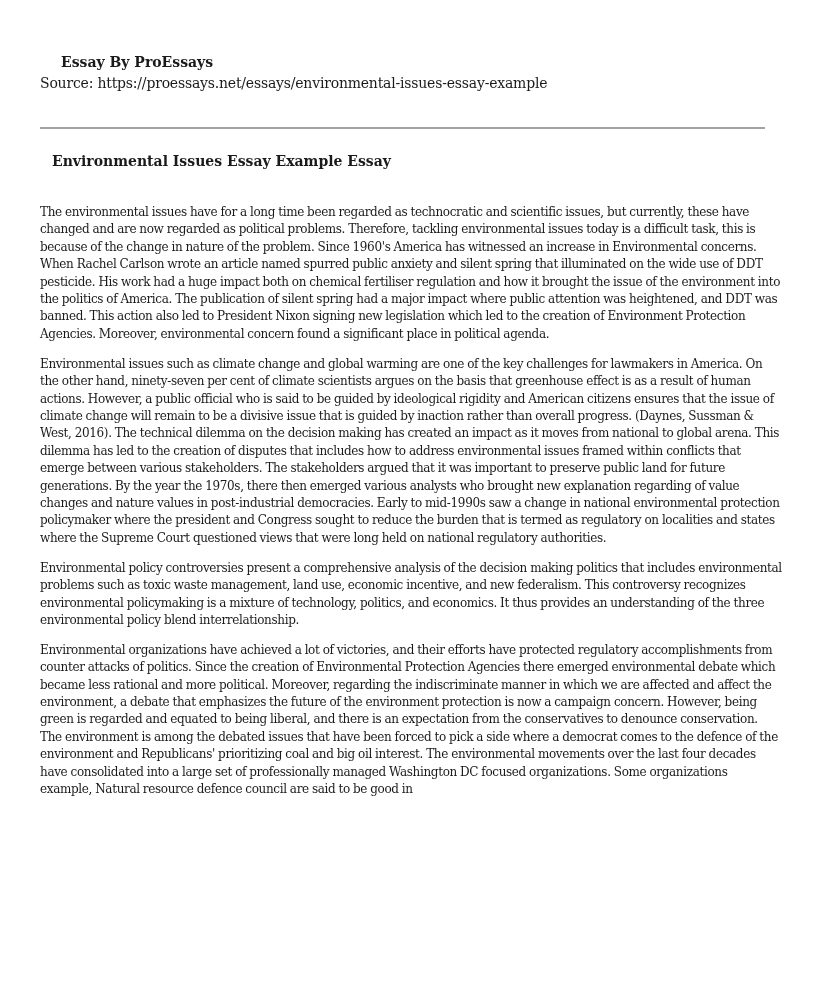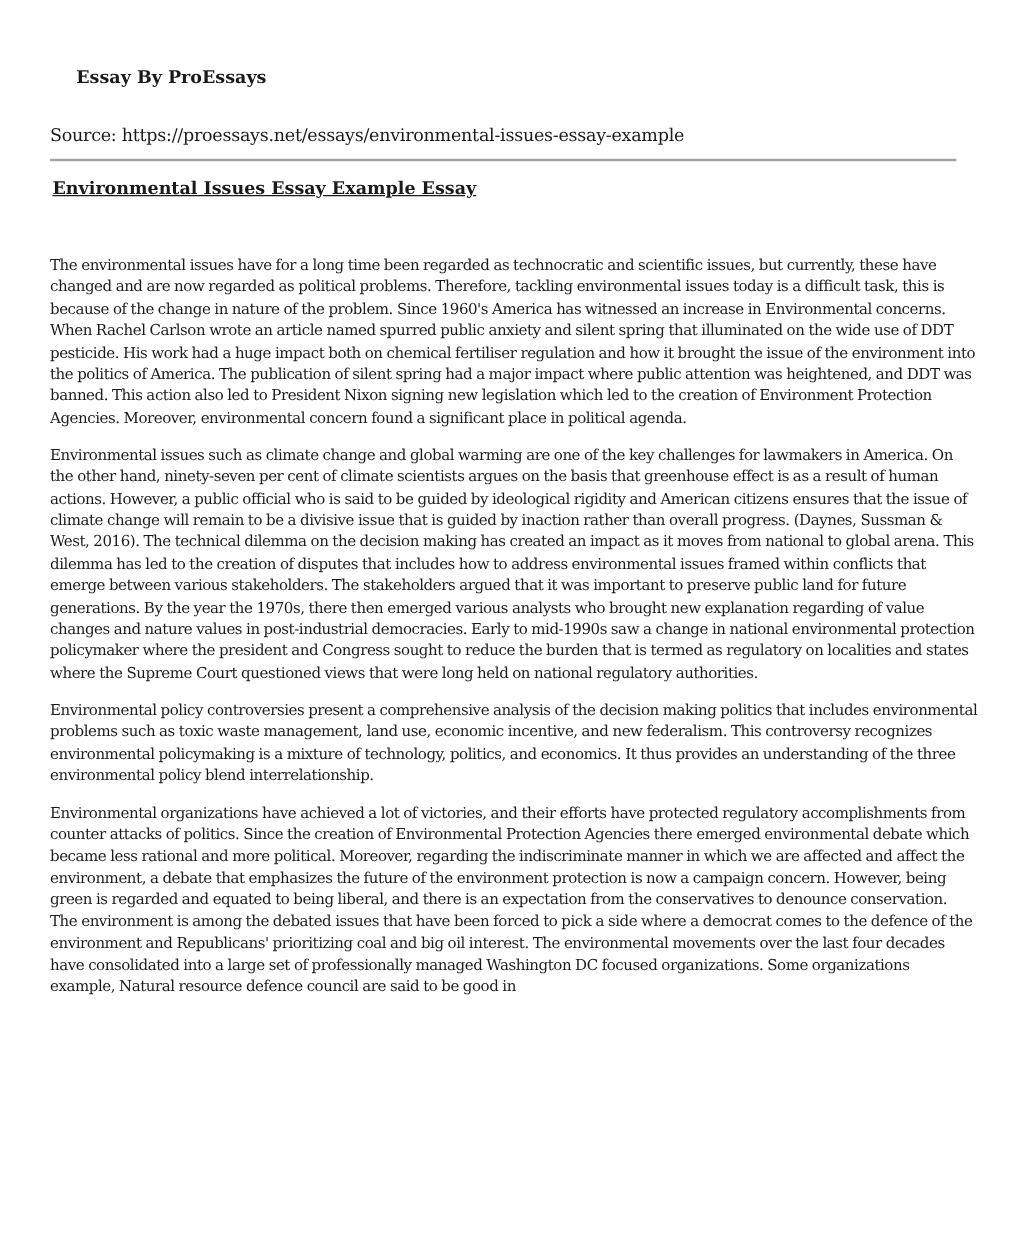--- a/index.html
+++ b/index.html
@@ -26,21 +26,21 @@
       top: 53px;
       left: 0;
       font-weight: bold;
       font-size: 14px;
       line-height: 18px;
       white-space: nowrap;
       margin-left: 21px;
     }
     .source {
       position: absolute;
-      top: 100px;
+      top: 74px;
       left: 0;
       font-size: 14px;
       line-height: 18px;
       white-space: nowrap;
       letter-spacing: -0.2px;
     }
     .divider {
       position: absolute;
       top: 127px;
       left: 0;
@@ -71,20 +71,20 @@
       margin: 0 0 12.5px 0;
     }
   </style>
 </head>
 <body>
 
 <div class="page">
   <div class="author">Essay By ProEssays</div>
   <div class="source">Source: https://proessays.net/essays/environmental-issues-essay-example</div>
   <div class="divider"></div>
-  <h1 class="title" style="margin:2px;text-decoration:underline;">Environmental Issues Essay Example Essay</h1>
+  <h1 class="title" style="margin:12px;">Environmental Issues Essay Example Essay</h1>
   <div class="body">
     <p>The environmental issues have for a long time been regarded as technocratic and scientific issues, but currently, these have changed and are now regarded as political problems. Therefore, tackling environmental issues today is a difficult task, this is because of the change in nature of the problem. Since 1960's America has witnessed an increase in Environmental concerns. When Rachel Carlson wrote an article named spurred public anxiety and silent spring that illuminated on the wide use of DDT pesticide. His work had a huge impact both on chemical fertiliser regulation and how it brought the issue of the environment into the politics of America. The publication of silent spring had a major impact where public attention was heightened, and DDT was banned. This action also led to President Nixon signing new legislation which led to the creation of Environment Protection Agencies. Moreover, environmental concern found a significant place in political agenda.</p>
     <p>Environmental issues such as climate change and global warming are one of the key challenges for lawmakers in America. On the other hand, ninety-seven per cent of climate scientists argues on the basis that greenhouse effect is as a result of human actions. However, a public official who is said to be guided by ideological rigidity and American citizens ensures that the issue of climate change will remain to be a divisive issue that is guided by inaction rather than overall progress. (Daynes, Sussman &amp; West, 2016). The technical dilemma on the decision making has created an impact as it moves from national to global arena. This dilemma has led to the creation of disputes that includes how to address environmental issues framed within conflicts that emerge between various stakeholders. The stakeholders argued that it was important to preserve public land for future generations. By the year the 1970s, there then emerged various analysts who brought new explanation regarding of value changes and nature values in post-industrial democracies. Early to mid-1990s saw a change in national environmental protection policymaker where the president and Congress sought to reduce the burden that is termed as regulatory on localities and states where the Supreme Court questioned views that were long held on national regulatory authorities.</p>
     <p>Environmental policy controversies present a comprehensive analysis of the decision making politics that includes environmental problems such as toxic waste management, land use, economic incentive, and new federalism. This controversy recognizes environmental policymaking is a mixture of technology, politics, and economics. It thus provides an understanding of the three environmental policy blend interrelationship.</p>
     <p>Environmental organizations have achieved a lot of victories, and their efforts have protected regulatory accomplishments from counter attacks of politics. Since the creation of Environmental Protection Agencies there emerged environmental debate which became less rational and more political. Moreover, regarding the indiscriminate manner in which we are affected and affect the environment, a debate that emphasizes the future of the environment protection is now a campaign concern. However, being green is regarded and equated to being liberal, and there is an expectation from the conservatives to denounce conservation. The environment is among the debated issues that have been forced to pick a side where a democrat comes to the defence of the environment and Republicans' prioritizing coal and big oil interest. The environmental movements over the last four decades have consolidated into a large set of professionally managed Washington DC focused organizations. Some organizations example, Natural resource defence council are said to be good in</p>
   </div>
 </div>
 
 </body></html>

